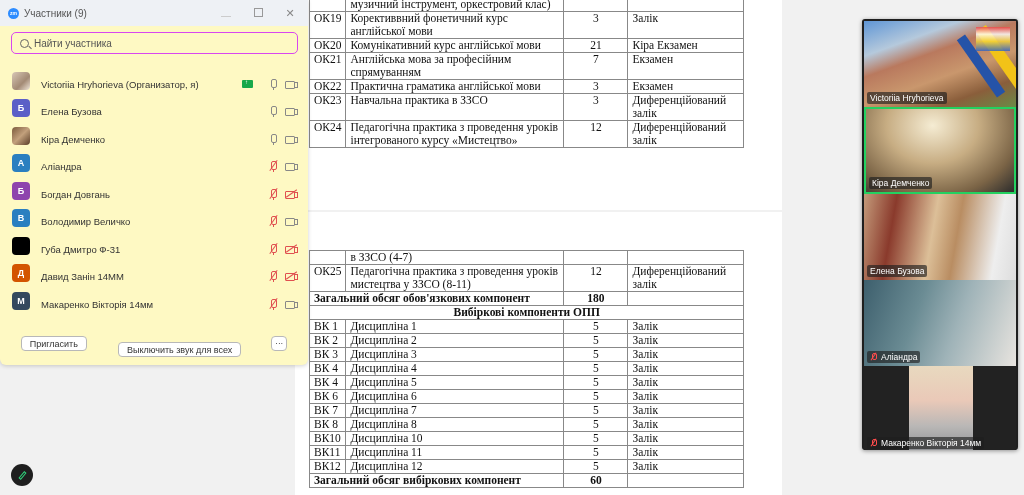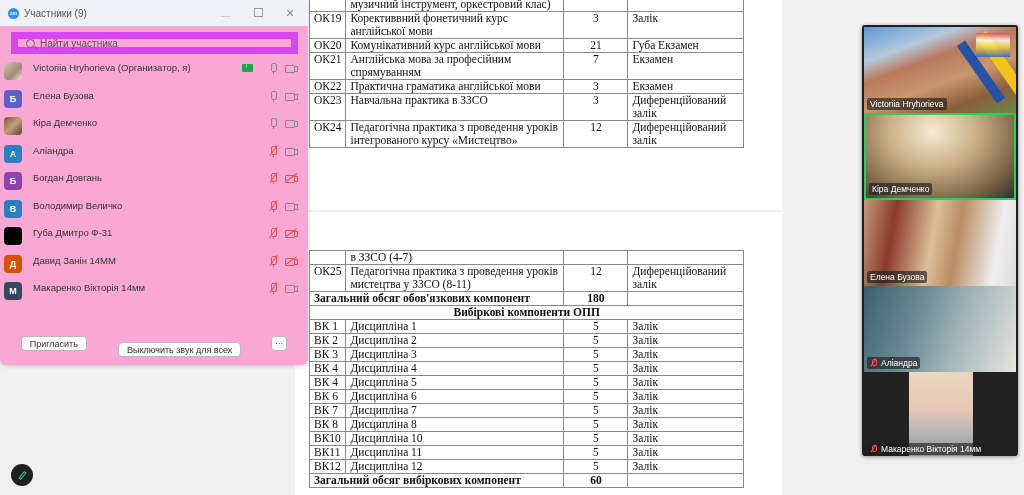--- a/index.html
+++ b/index.html
@@ -15,32 +15,32 @@
   .doc-table td.c-code { width: 36px; }
   .doc-table td.c-name { width: 218px; }
   .doc-table td.c-cred { width: 64px; text-align: center; }
   .doc-table td.c-form { width: 116px; }
   .doc-table .bold { font-weight: bold; margin-top: 31px; }
   .doc-table td.center { text-align: center; }
   .p1 .doc-table { top: -16px; }
   .p2 .doc-table { top: 38px; }
 
   
-  .panel { position: absolute; left: 0; top: 0; width: 308px; height: 365px; background: #f9a8d4; border-radius: 0 0 6px 6px; box-shadow: 0 1px 4px rgba(0,0,0,0.18); }
+  .panel { position: absolute; left: 0; top: 0; width: 308px; height: 365px; background: #fef9c3; border-radius: 0 0 6px 6px; box-shadow: 0 1px 4px rgba(0,0,0,0.18); }
   .panel-titlebar { height: 26px; background: #eef1f5; display: flex; align-items: center; padding: 0 8px; font-size: 10px; color: #555; }
   .zoom-logo { width: 11px; height: 11px; border-radius: 50%; background: #2d8cff; color: #fff; font-size: 5px; display: flex; align-items: center; justify-content: center; margin-right: 5px; font-weight: bold; }
   .titlebar-title { flex: 1; }
   .tb-btn { width: 20px; text-align: center; color: #888; font-size: 11px; margin-left: 12px; }
   .tb-min { width: 10px; height: 1px; background: #ccc; display: inline-block; }
   .tb-max { width: 9px; height: 9px; border: 1px solid #999; display: inline-block; }
-  .search { margin: 6px 10px 8px 11px; height: 22px; border: 7px solid #d946ef; border-radius: 0; display: flex; align-items: center; padding-left: 8px; font-size: 10px; color: #555; }
+  .search { margin: 6px 10px 8px 11px; height: 22px; border: 1px solid #d946ef; border-radius: 5px; display: flex; align-items: center; padding-left: 8px; font-size: 10px; color: #555; }
   .search-icon { width: 9px; height: 9px; border: 1.3px solid #666; border-radius: 50%; position: relative; margin-right: 5px; }
   .search-icon::after { content: ""; position: absolute; width: 4px; height: 1.3px; background: #666; right: -4px; bottom: -2px; transform: rotate(45deg); }
   .plist { list-style: none; }
-  .prow { height: 27.5px; display: flex; align-items: flex-start; padding: 0 10px 0 4px; font-size: 9.5px; color: #333; }
+  .prow { height: 27.5px; display: flex; align-items: flex-end; padding: 0 10px 0 12px; font-size: 9.5px; color: #333; }
   .avatar { width: 18px; height: 18px; border-radius: 4px; color: #fff; font-size: 9px; font-weight: bold; display: flex; align-items: center; justify-content: center; margin-right: 11px; flex-shrink: 0; }
   .avatar.photo1 { background: linear-gradient(135deg, #d9c7b6, #a38a75 60%, #efe5d8); }
   .avatar.photo2 { background: linear-gradient(135deg, #7b5a3c, #c2a07c 50%, #5a3d28); }
   .pname { flex: 1; white-space: nowrap; }
   .picons { display: flex; align-items: center; gap: 6px; }
   .share-badge { width: 11px; height: 8px; background: #17a84a; border-radius: 1px; margin-right: 8px; position: relative; }
   .share-badge::after { content: "↑"; color: #fff; font-size: 6px; position: absolute; left: 3px; top: -1px; }
   .mic { width: 12px; height: 12px; position: relative; }
   .mic::before { content: ""; position: absolute; left: 4px; top: 1px; width: 4px; height: 7px; border: 1px solid #888; border-radius: 2px; }
   .mic::after { content: ""; position: absolute; left: 5.5px; top: 9px; width: 1px; height: 3px; background: #888; }
@@ -56,21 +56,21 @@
   .fbtn { height: 15px; border: 1px solid #b8b8b8; border-radius: 4px; background: #fff; font-size: 9px; color: #333; padding: 0 8px; display: flex; align-items: center; font-family: "Liberation Sans", sans-serif; }
   .fbtn.invite { margin-right: 31px; }
   .fbtn.muteall { margin-right: 30px; margin-top: 12px; }
   .fbtn.more { width: 16px; padding: 0; justify-content: center; font-size: 8px; }
 
   
   .annotate { position: absolute; left: 11px; top: 464px; width: 22px; height: 22px; border-radius: 50%; background: #1f1f1f; display: flex; align-items: center; justify-content: center; }
   .pencil { width: 9px; height: 3px; border: 1.2px solid #2fd07a; transform: rotate(-50deg); }
 
   
-  .video-strip { position: absolute; left: 862px; top: 25px; width: 156px; height: 431px; background: #1f1f1f; border-radius: 3px; box-shadow: 0 1px 4px rgba(0,0,0,0.4); overflow: hidden; text-align: center; }
+  .video-strip { position: absolute; left: 862px; top: 19px; width: 156px; height: 431px; background: #1f1f1f; border-radius: 3px; box-shadow: 0 1px 4px rgba(0,0,0,0.4); overflow: hidden; text-align: center; }
   .vtile { position: absolute; left: 2px; width: 152px; overflow: hidden; }
   .vtile.t1 { top: 2px; height: 86px; background: linear-gradient(160deg, #5f96d6 0%, #b5c9dc 25%, #b9795e 40%, #c9976d 60%, #8a5e3b 80%, #6b8a46 100%); }
   .vtile.t2 { top: 88px; height: 87px; background: radial-gradient(ellipse at 45% 20%, #f5ecd3 0%, #c7ad83 40%, #7b6446 75%, #2c2c2c 100%); border: 2px solid #23d160; }
   .vtile.t3 { top: 175px; height: 86px; background: linear-gradient(100deg, #c49a7a 0%, #8a3a2c 20%, #dcbf98 45%, #b98d62 60%, #eee 85%, #ddd 100%); }
   .vtile.t4 { top: 261px; height: 86px; background: linear-gradient(110deg, #3d5f6d 0%, #6b8c94 35%, #9fb3b8 60%, #e8e4df 100%); }
   .vtile.t5 { top: 347px; height: 86px; background: #222; }
   .t5 .portrait { position: absolute; left: 45px; top: 0; width: 64px; height: 86px; background: linear-gradient(180deg, #e8d9bf 0%, #eac9b8 40%, #b9b7b6 70%, #8d8e92 100%); }
   .t1 .logo-badge { position: absolute; right: 6px; top: 6px; width: 34px; height: 24px; background: linear-gradient(180deg, #e44 0%, #fff 30%, #f3d33a 60%, #2a62c9 100%); opacity: 0.8; }
   .t1 .stripe { position: absolute; right: -20px; top: 30px; width: 70px; height: 12px; background: #f2c318; transform: rotate(55deg); }
   .t1 .stripe2 { position: absolute; right: 0; top: 40px; width: 70px; height: 10px; background: #2553a8; transform: rotate(55deg); }
@@ -96,21 +96,21 @@
           <tr>
             <td class="c-code">ОК19</td>
             <td class="c-name">Корективвний фонетичний курс англійської мови</td>
             <td class="c-cred">3</td>
             <td class="c-form">Залік</td>
           </tr>
           <tr>
             <td class="c-code">ОК20</td>
             <td class="c-name">Комунікативний курс англійської мови</td>
             <td class="c-cred">21</td>
-            <td class="c-form">Губа Екзамен</td>
+            <td class="c-form">Кіра Екзамен</td>
           </tr>
           <tr>
             <td class="c-code">ОК21</td>
             <td class="c-name">Англійська мова за професійним спрямуванням</td>
             <td class="c-cred">7</td>
             <td class="c-form">Екзамен</td>
           </tr>
           <tr>
             <td class="c-code">ОК22</td>
             <td class="c-name">Практична граматика англійської мови</td>

